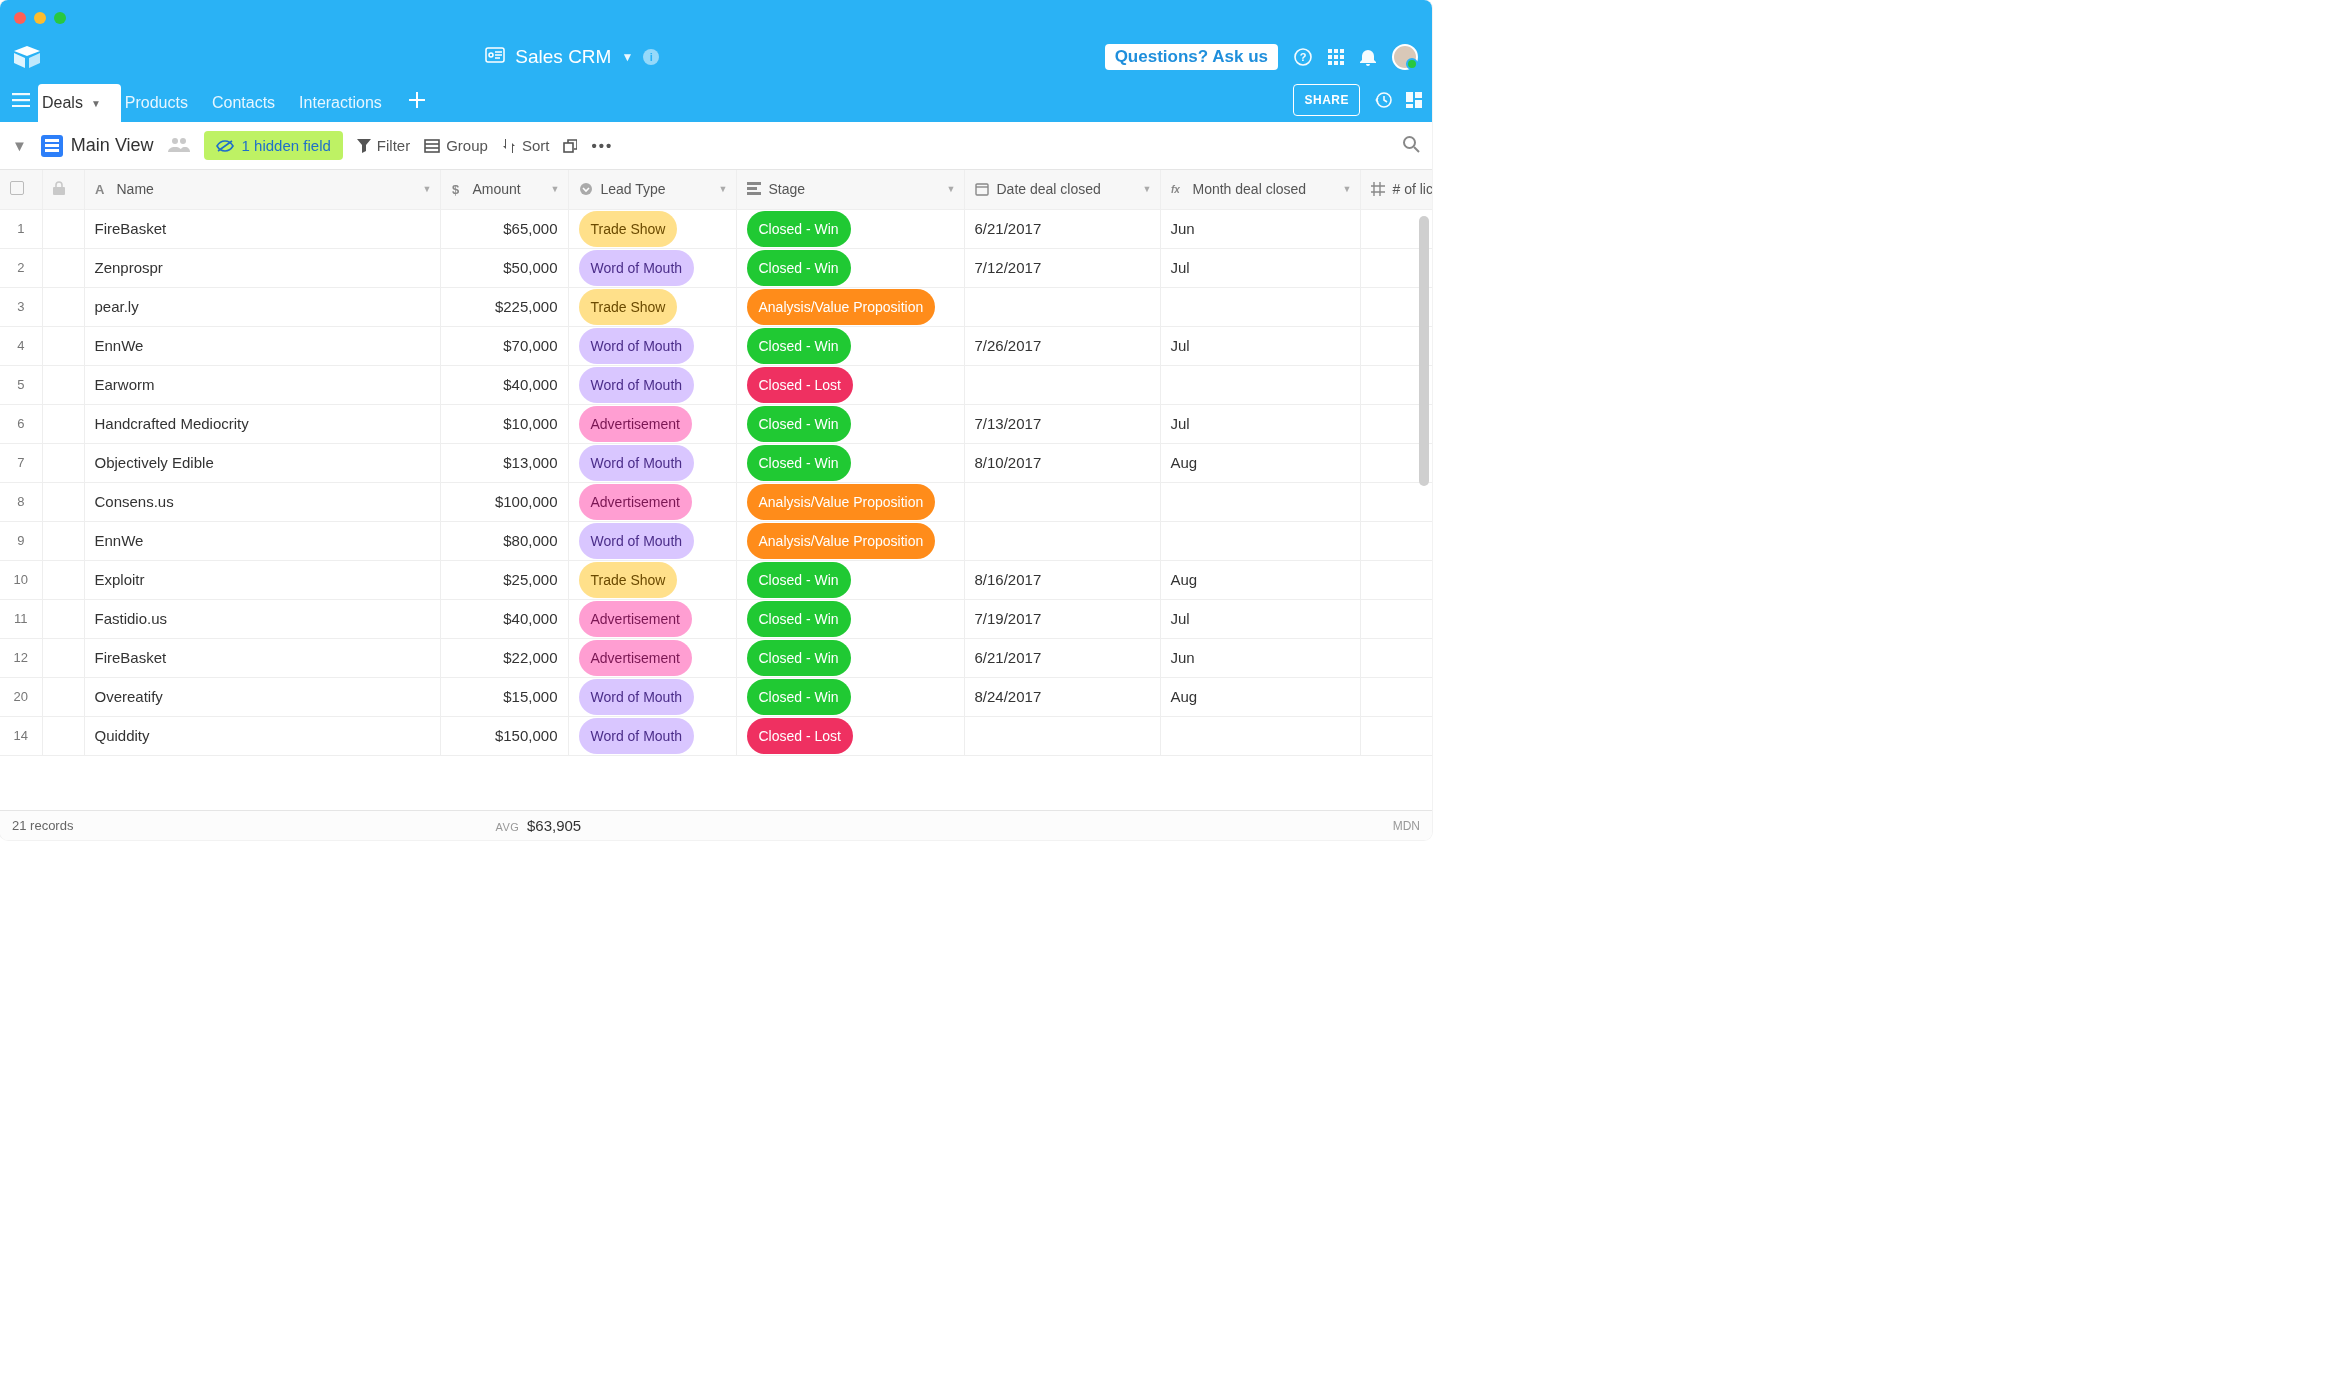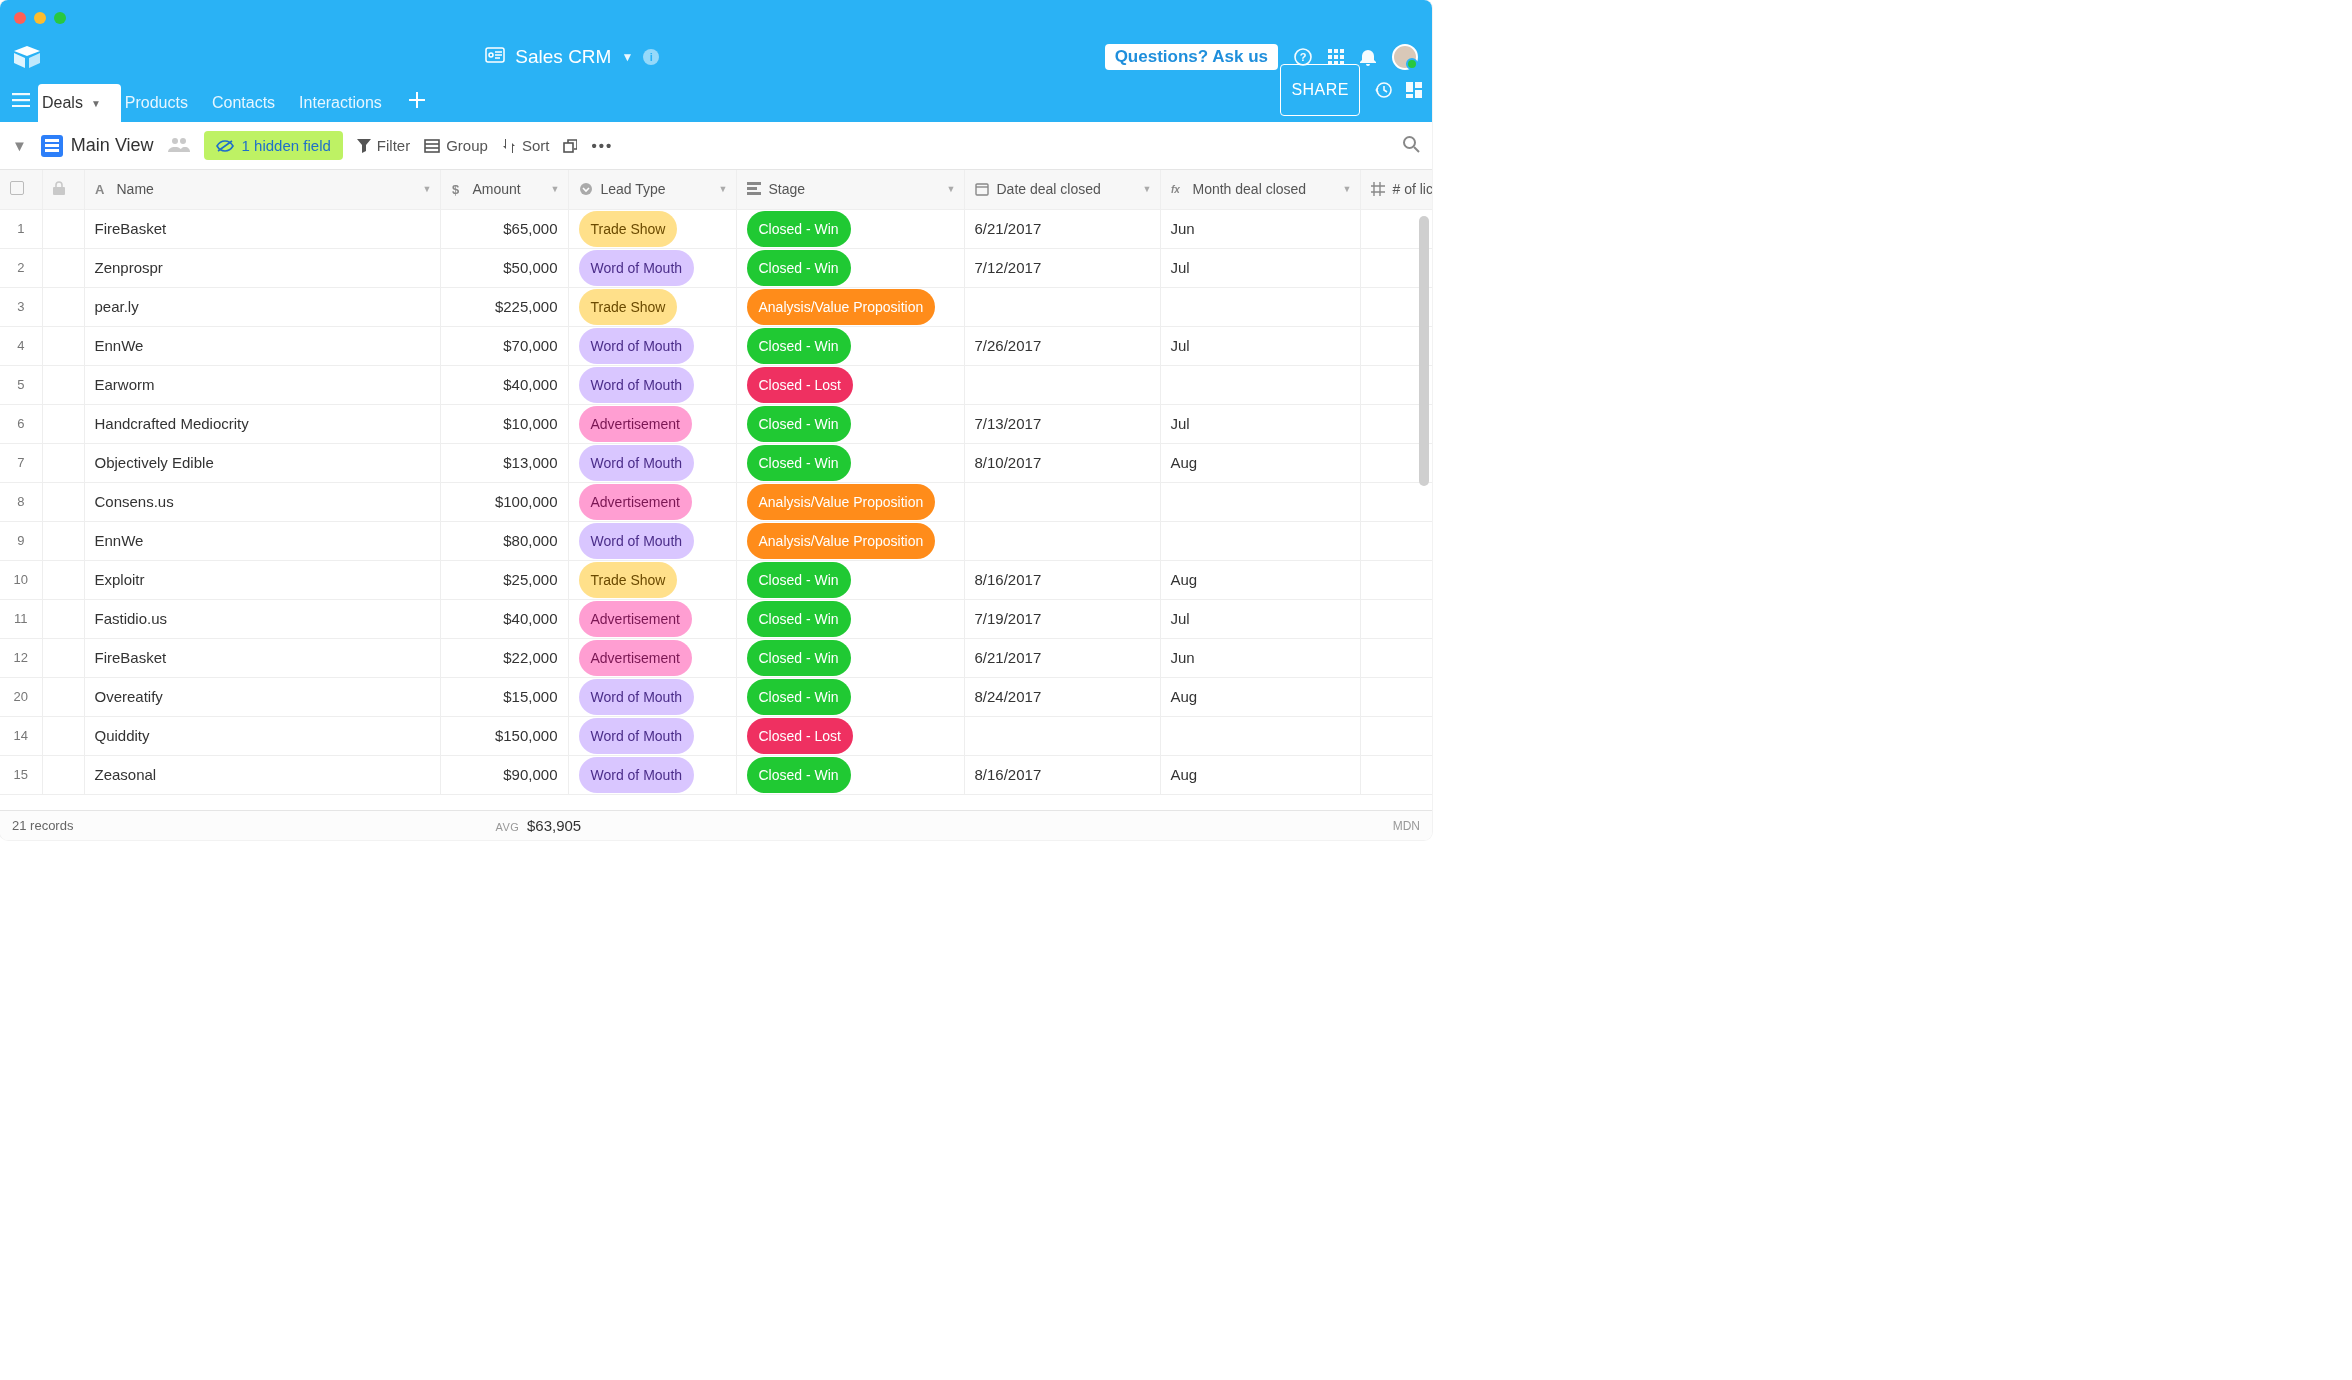--- a/index.html
+++ b/index.html
@@ -104,21 +104,21 @@
   .tab.active {
     background:#fff; color:#333; font-weight:500;
   }
   .tab .tab-caret { font-size:10px; opacity:.7; }
   .plus-tab {
     align-self:center;
     width:26px;height:26px; display:flex;align-items:center;justify-content:center;
     color:#fff;
   }
   .tabsrow-right { margin-left:auto; display:flex; gap:14px; align-items:center; padding-bottom:6px;}
-  .share-pill { border:1.5px solid #fff; padding:16px 10px; border-radius:4px; font-size:16px; font-weight:400; letter-spacing:.5px;}
+  .share-pill { border:1.5px solid #fff; padding:8px 10px; border-radius:4px; font-size:12px; font-weight:700; letter-spacing:.5px;}
 
   
   .toolbar {
     height: 48px;
     border-bottom: 1px solid #e5e5e5;
     display:flex; align-items:center;
     padding: 0 12px;
     gap: 14px;
     color:#444;
     font-size:15px;
@@ -616,31 +616,20 @@
             <td class="rownum">14</td>
             <td></td>
             <td>Quiddity</td>
             <td class="amount">$150,000</td>
             <td><span class="pill" style="background: rgb(217, 198, 255); color: rgb(75, 45, 138);">Word of Mouth</span></td>
             <td><span class="pill" style="background: rgb(239, 48, 97); color: rgb(255, 255, 255);">Closed - Lost</span></td>
             <td></td>
             <td></td>
             <td></td>
           </tr>
-          <tr>
-            <td class="rownum">15</td>
-            <td></td>
-            <td>Zeasonal</td>
-            <td class="amount">$90,000</td>
-            <td><span class="pill" style="background: rgb(217, 198, 255); color: rgb(75, 45, 138);">Word of Mouth</span></td>
-            <td><span class="pill" style="background: rgb(32, 201, 51); color: rgb(255, 255, 255);">Closed - Win</span></td>
-            <td>8/16/2017</td>
-            <td>Aug</td>
-            <td></td>
-          </tr>
         </tbody>
     </table>
 
     <div class="scrollbar-v">
       <div class="scroll-thumb"></div>
     </div>
   </div>
 
   <div class="footer">
     <span>21 records</span>

